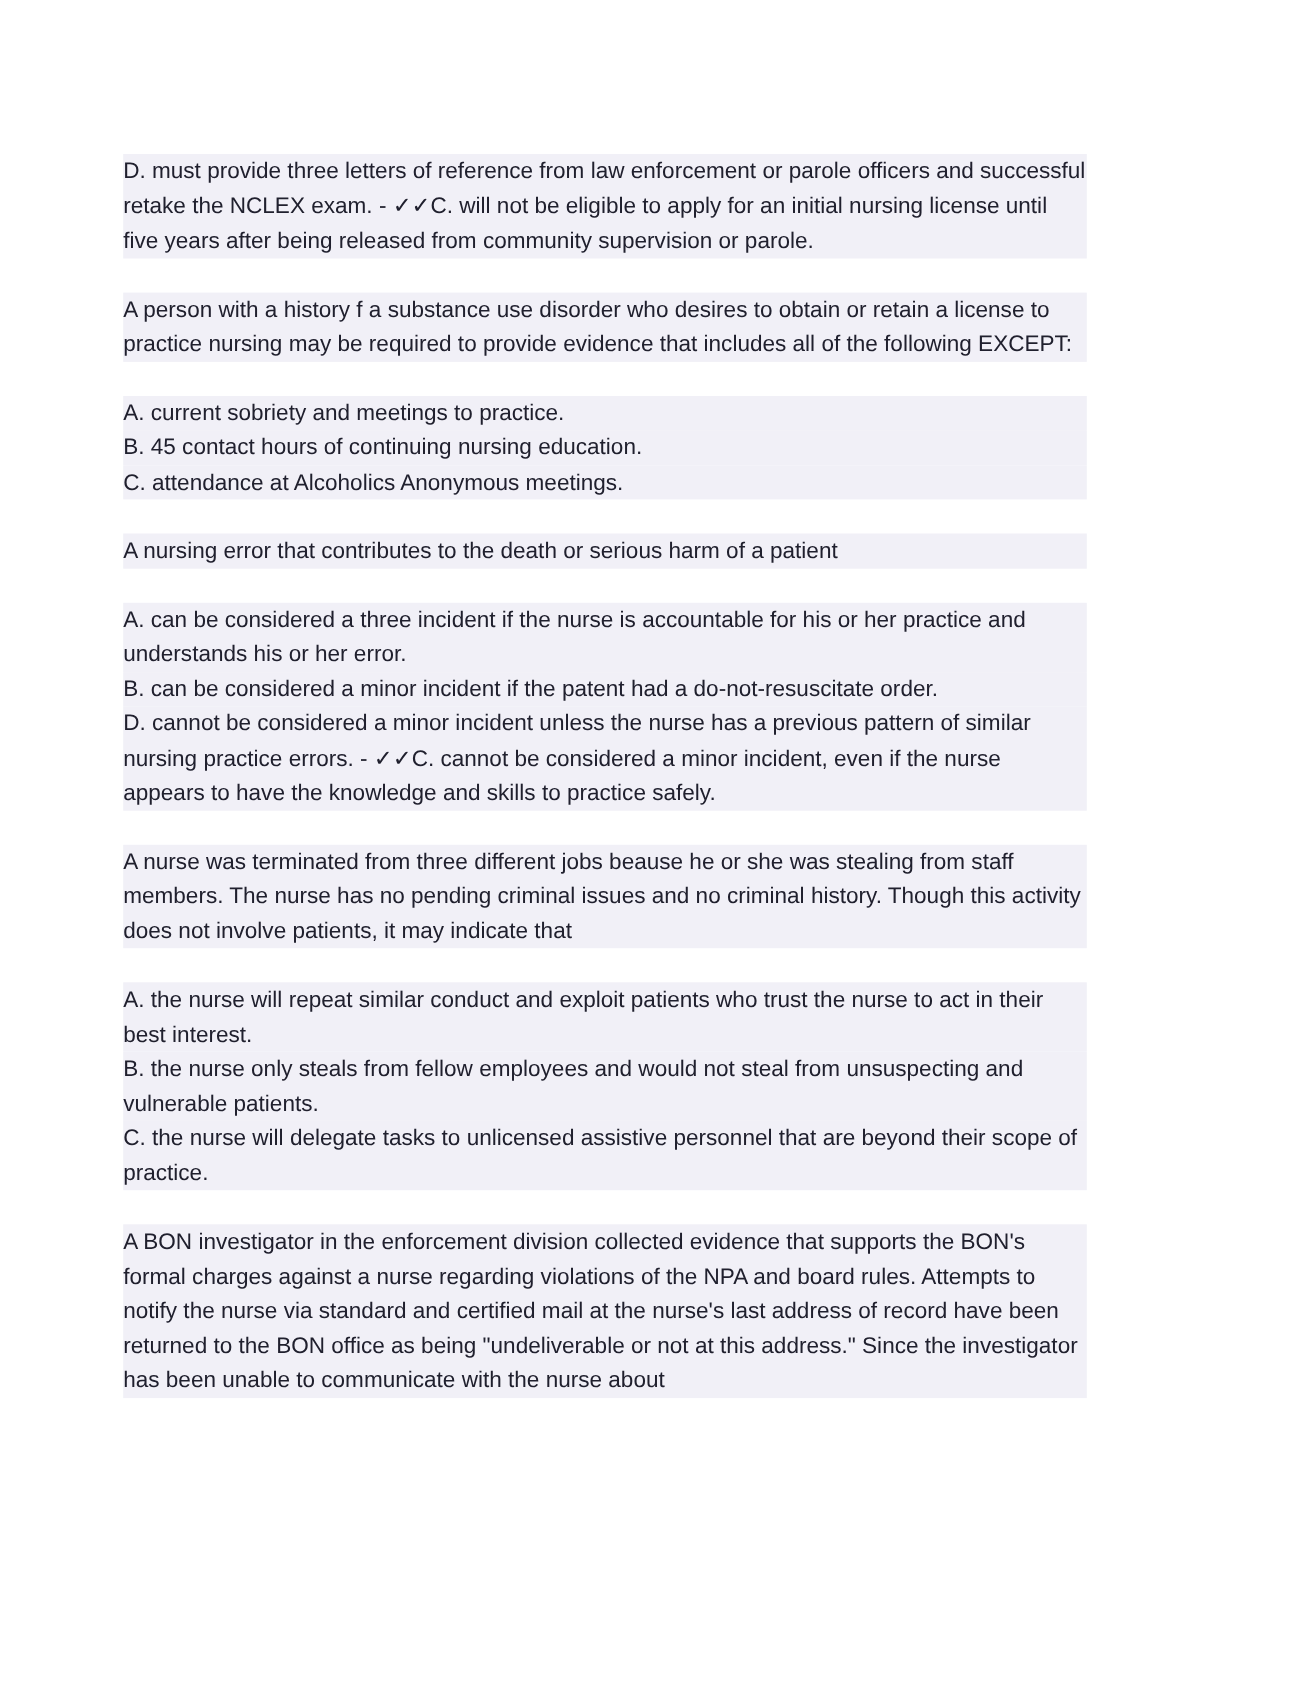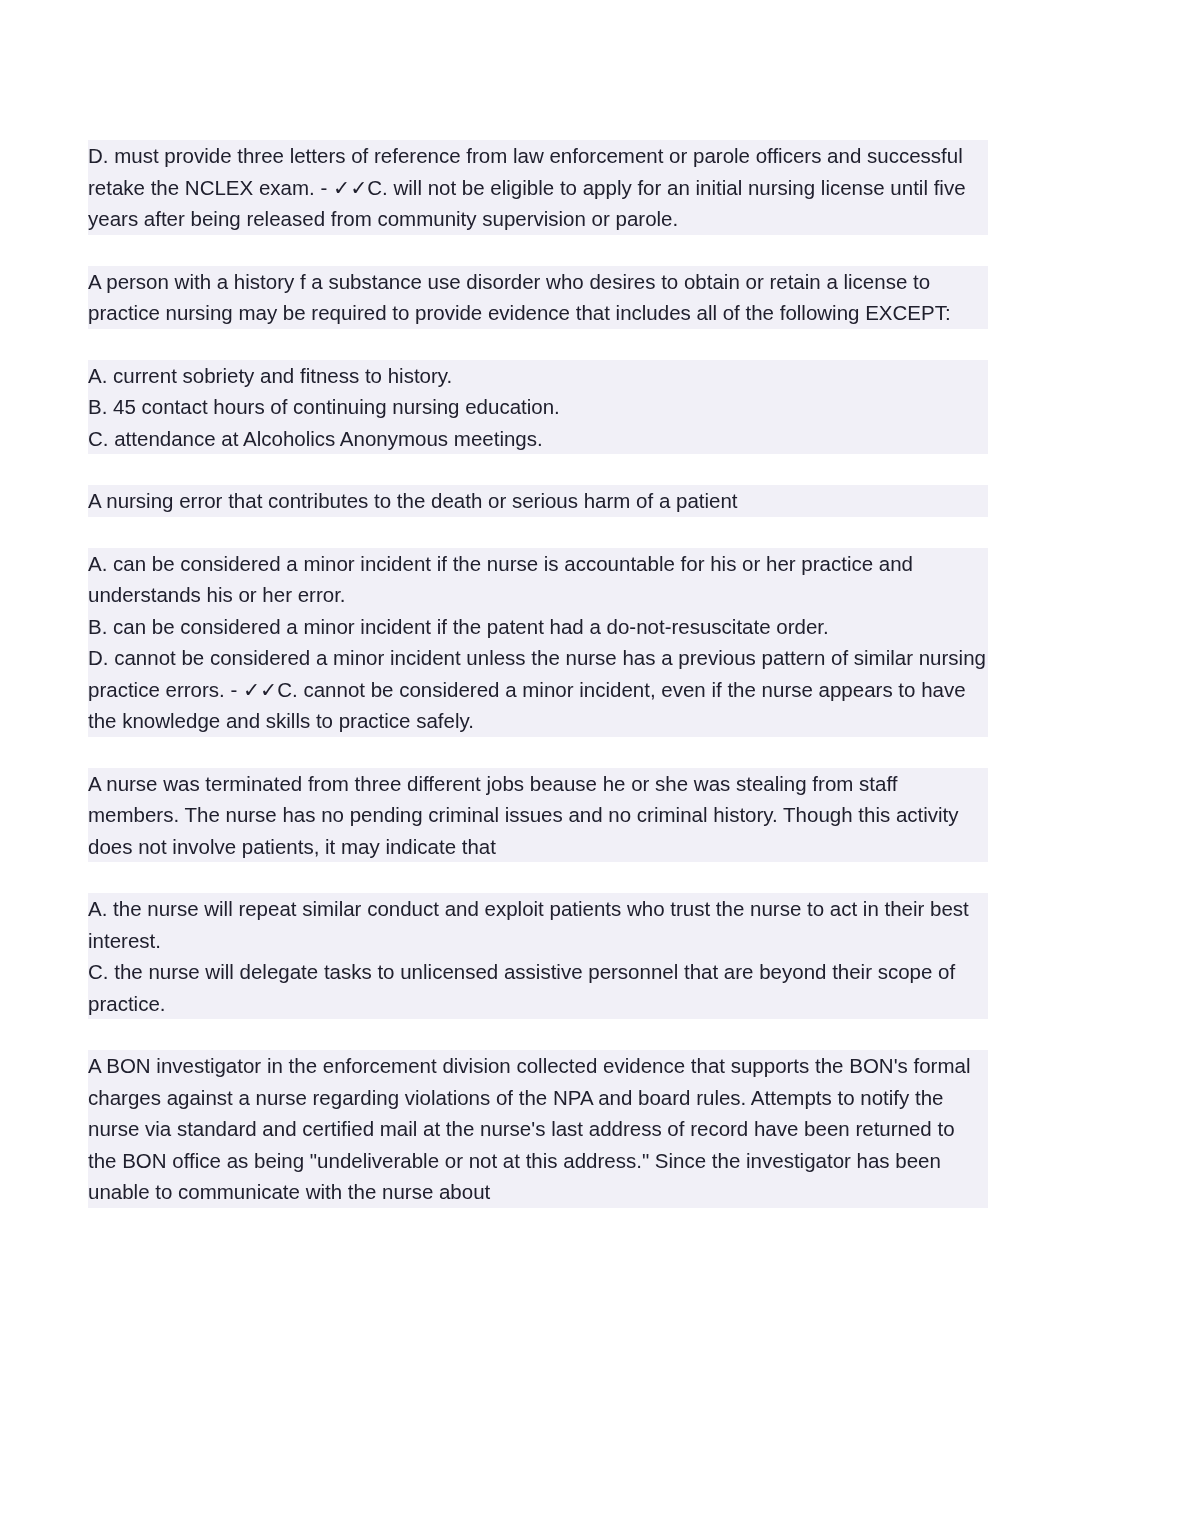--- a/index.html
+++ b/index.html
@@ -10,21 +10,21 @@
   body {
     width: 1190px;
     height: 1540px;
     font-family: "Liberation Sans", sans-serif;
     color: #1a1a2e;
   }
   .page {
     box-sizing: border-box;
     width: 1128px;
     min-height: 1540px;
-    padding: 140px 140px 60px 88px;
+    padding: 140px 140px 60px 112px;
     background: #ffffff;
   }
   .doc-body {
     font-size: 20.5px;
     line-height: 31.5px;
     color: #20202e;
   }
   .para {
     margin: 0 0 31px 0;
     text-align: left;
@@ -51,41 +51,42 @@
 
     <p class="para">
       <span class="hl line">D. must provide three letters of reference from law enforcement or parole officers and successful retake the NCLEX exam. - ✓✓C. will not be eligible to apply for an initial nursing license until five years after being released from community supervision or parole.</span>
     </p>
 
     <p class="para">
       <span class="hl line">A person with a history f a substance use disorder who desires to obtain or retain a license to practice nursing may be required to provide evidence that includes all of the following EXCEPT:</span>
     </p>
 
     <p class="para">
-      <span class="hl line">A. current sobriety and fitness to history.</span>
+      <span class="hl line">A. current sobriety and meetings to practice.</span>
       <span class="hl line">B. 45 contact hours of continuing nursing education.</span>
       <span class="hl line">C. attendance at Alcoholics Anonymous meetings.</span>
     </p>
 
     <p class="para">
       <span class="hl line">A nursing error that contributes to the death or serious harm of a patient</span>
     </p>
 
     <p class="para">
-      <span class="hl line">A. can be considered a minor incident if the nurse is accountable for his or her practice and understands his or her error.</span>
+      <span class="hl line">A. can be considered a three incident if the nurse is accountable for his or her practice and understands his or her error.</span>
       <span class="hl line">B. can be considered a minor incident if the patent had a do-not-resuscitate order.</span>
       <span class="hl line">D. cannot be considered a minor incident unless the nurse has a previous pattern of similar nursing practice errors. - ✓✓C. cannot be considered a minor incident, even if the nurse appears to have the knowledge and skills to practice safely.</span>
     </p>
 
     <p class="para">
       <span class="hl line">A nurse was terminated from three different jobs beause he or she was stealing from staff members. The nurse has no pending criminal issues and no criminal history. Though this activity does not involve patients, it may indicate that</span>
     </p>
 
     <p class="para">
       <span class="hl line">A. the nurse will repeat similar conduct and exploit patients who trust the nurse to act in their best interest.</span>
+      <span class="hl line">B. the nurse only steals from fellow employees and would not steal from unsuspecting and vulnerable patients.</span>
       <span class="hl line">C. the nurse will delegate tasks to unlicensed assistive personnel that are beyond their scope of practice.</span>
     </p>
 
     <p class="para">
       <span class="hl line">A BON investigator in the enforcement division collected evidence that supports the BON's formal charges against a nurse regarding violations of the NPA and board rules. Attempts to notify the nurse via standard and certified mail at the nurse's last address of record have been returned to the BON office as being "undeliverable or not at this address." Since the investigator has been unable to communicate with the nurse about</span>
     </p>
 
   </div>
 </div>
 

